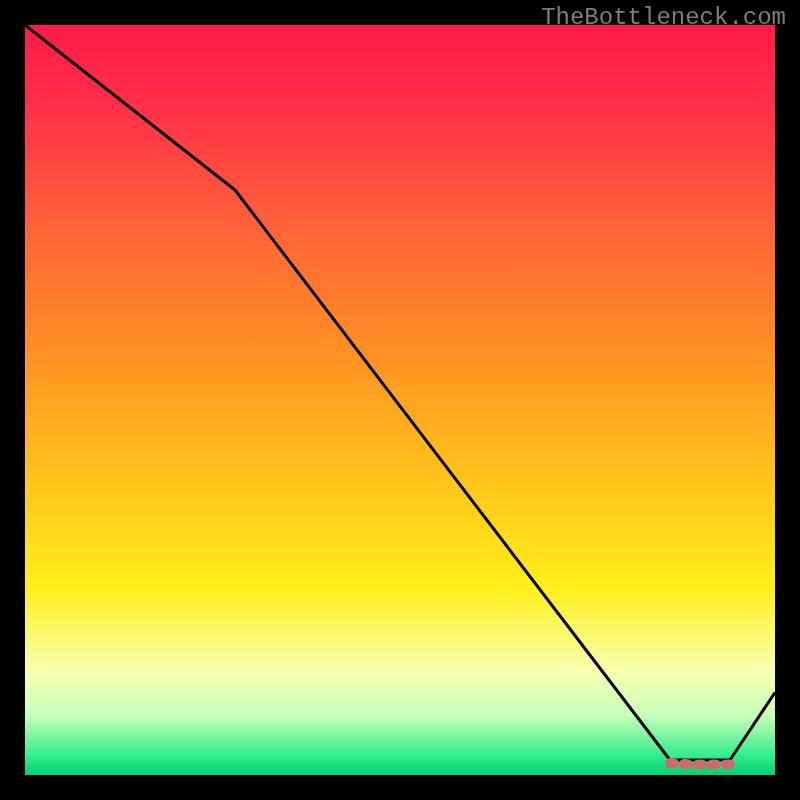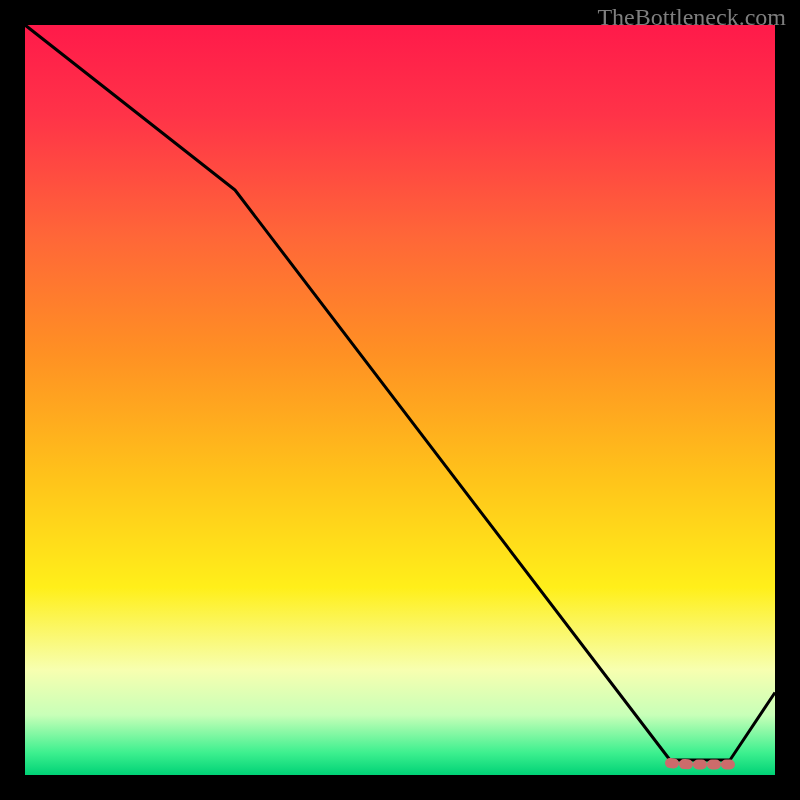--- a/index.html
+++ b/index.html
@@ -12,21 +12,21 @@
   }
   .chart-wrap {
     position: relative;
     width: 800px;
     height: 800px;
   }
   .watermark {
     position: absolute;
     top: 4px;
     right: 14px;
-    font-family: Liberation Serif, serif;
+    font-family: Liberation Mono, monospace;
     font-size: 24px;
     color: #7e7e7e;
     z-index: 5;
     user-select: none;
   }
   svg {
     display: block;
   }
 </style>
 </head>

